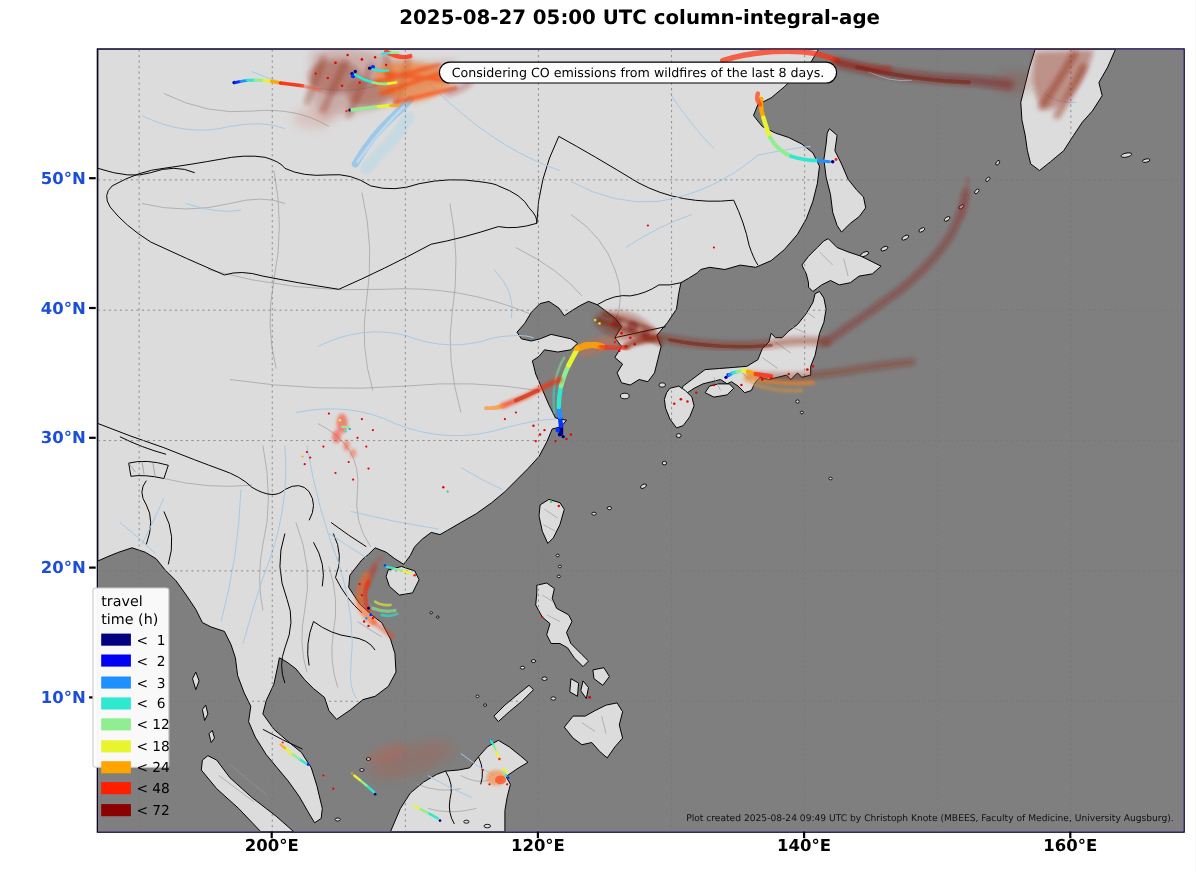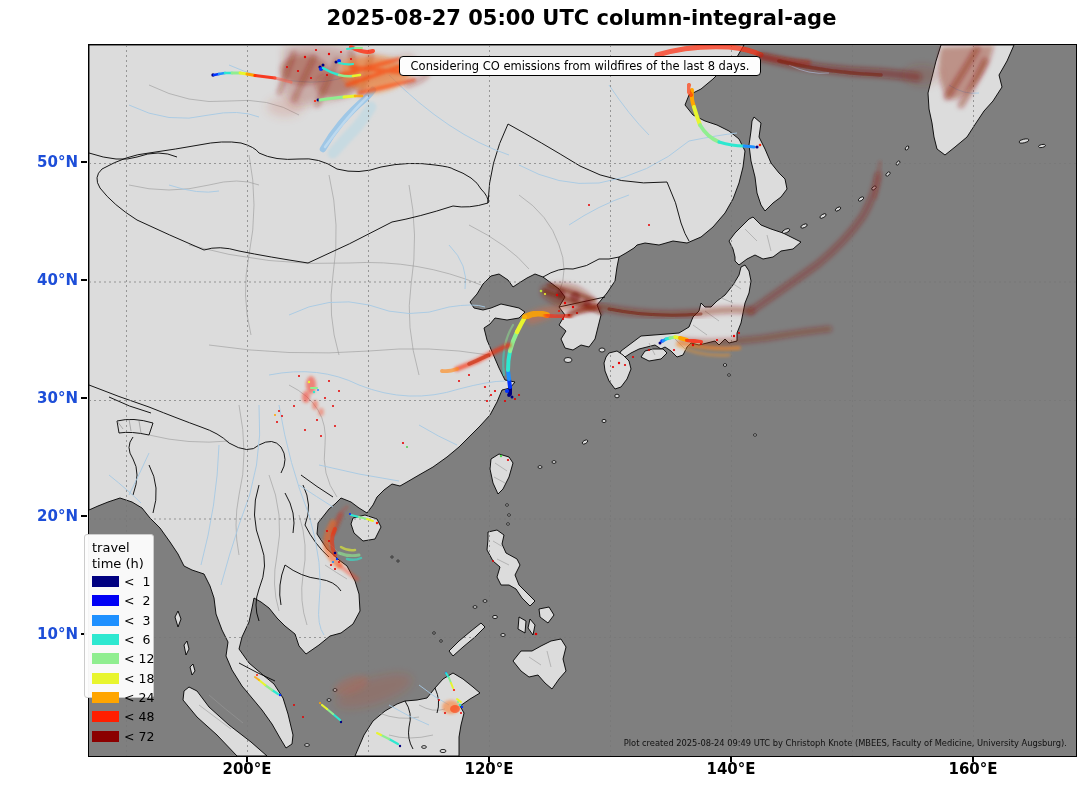--- a/index.html
+++ b/index.html
@@ -1,20 +1,20 @@
 <!DOCTYPE html>
 <html><head>
 <meta charset="utf-8">
 <style>
   html,body{margin:0;padding:0;background:#fff;}
   .fig{position:relative;width:1087px;height:793px;background:#fff;font-family:"DejaVu Sans","Liberation Sans",sans-serif;overflow:hidden;}
-  .title{position:absolute;left:88px;top:6px;width:987px;text-align:center;font-size:21px;font-weight:bold;color:#000;}
+  .title{position:absolute;left:88px;top:6px;width:987px;text-align:center;font-size:18px;font-weight:bold;color:#000;}
   .plot{position:absolute;left:88px;top:44px;width:987px;height:711px;border:1.6px solid #000;box-sizing:content-box;background:#8b5cf6;}
   .plot svg{display:block;}
-  .ann{position:absolute;left:399px;top:56px;width:352px;background:#fdfdfd;border:1.5px solid #000;border-radius:4px;
+  .ann{position:absolute;left:399px;top:56px;width:352px;background:#fdfdfd;border:1.5px solid #000;border-radius:12px;
        font-size:11.5px;line-height:14px;text-align:center;padding:2px 4px;color:#000;z-index:6;}
   .legend{position:absolute;left:84px;top:534px;width:70px;height:164px;background:rgba(253,253,253,.97);
           border:1px solid #cccccc;border-radius:3px;padding:5px 0 8px 7px;box-sizing:border-box;z-index:6;}
   .legend .lt{font-size:13px;line-height:16px;color:#000;}
   .lrow{display:flex;align-items:center;height:19.3px;}
   .lrow .sw{width:27px;height:11px;margin-right:5px;flex:0 0 auto;}
   .lrow .lbl{font-size:12.5px;color:#000;white-space:pre;}
   .ytick{position:absolute;left:0;width:78px;text-align:right;font-size:15px;font-weight:bold;color:#1d4ed8;height:18px;line-height:18px;}
   .xtick{position:absolute;width:90px;text-align:center;font-size:15px;font-weight:bold;color:#000;top:760px;height:18px;line-height:18px;}
   .tkx{position:absolute;width:1.6px;height:6px;background:#000;top:756px;}

